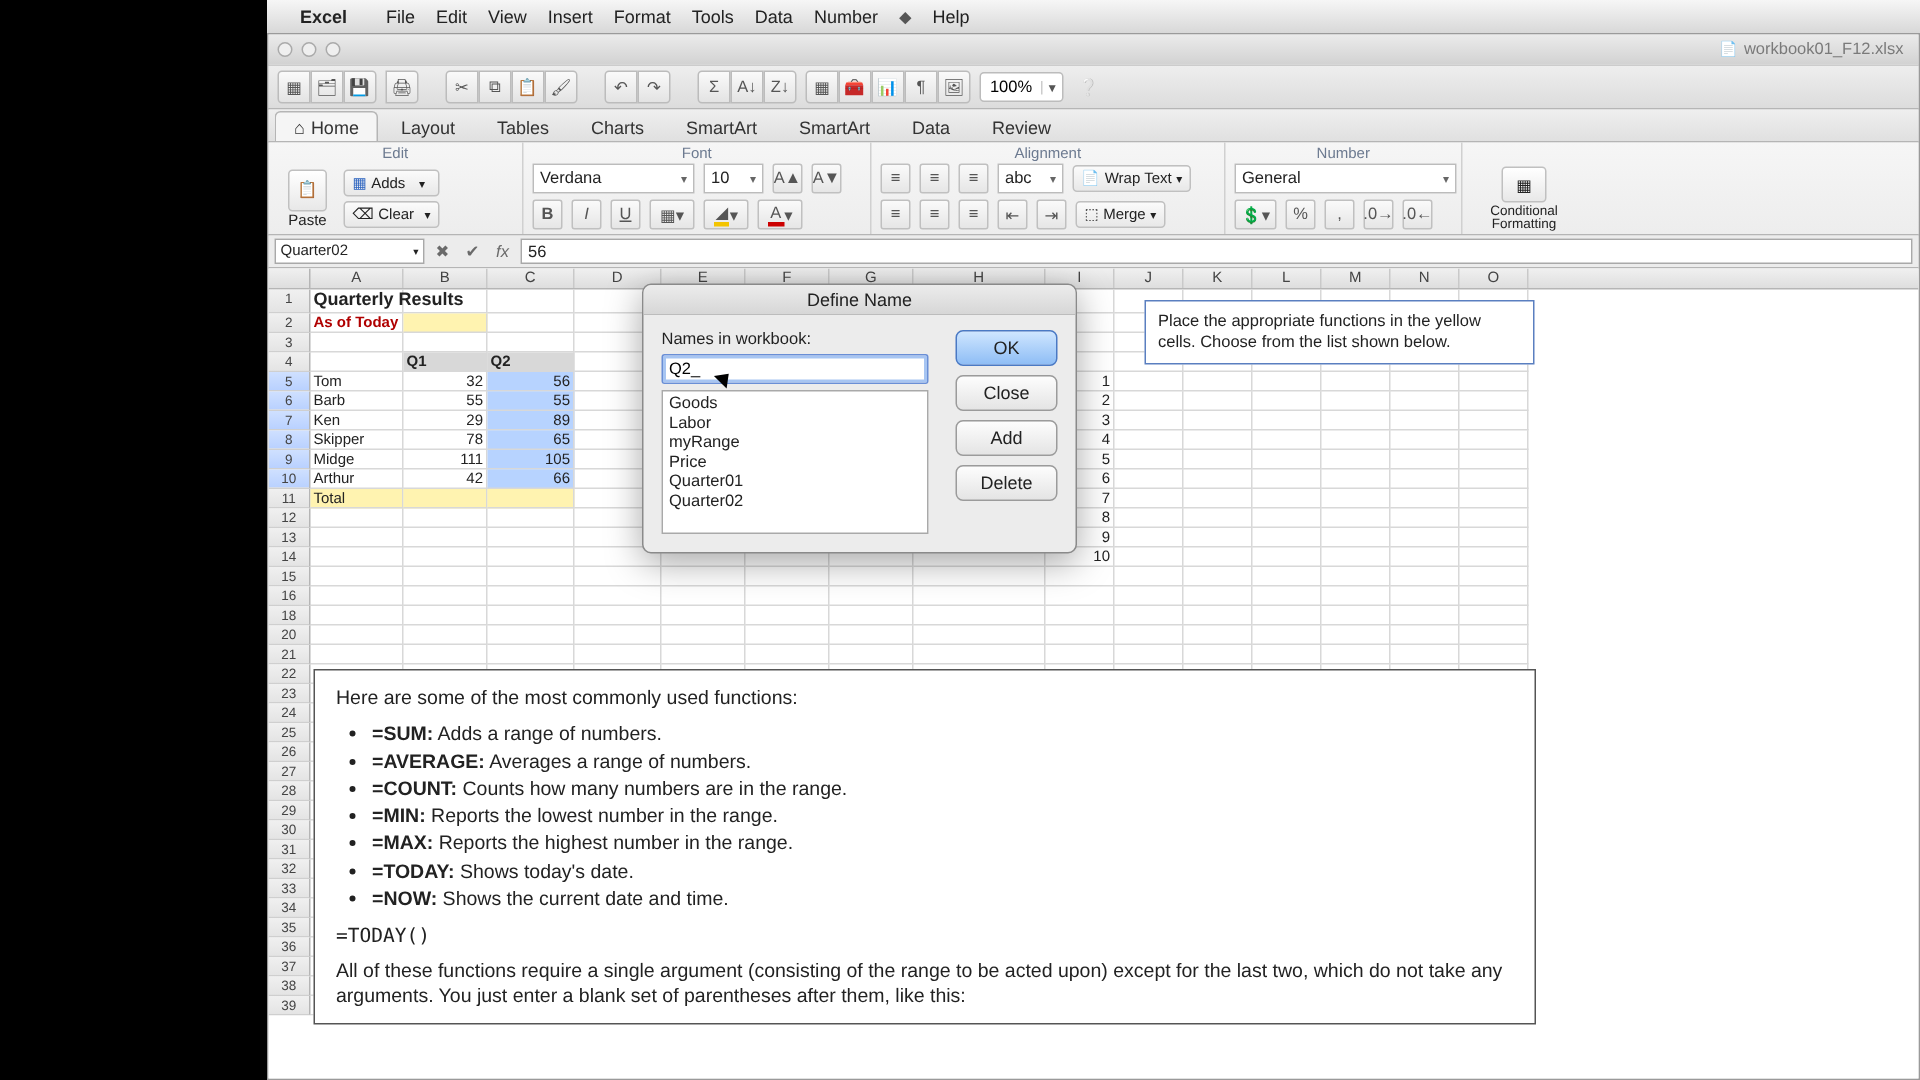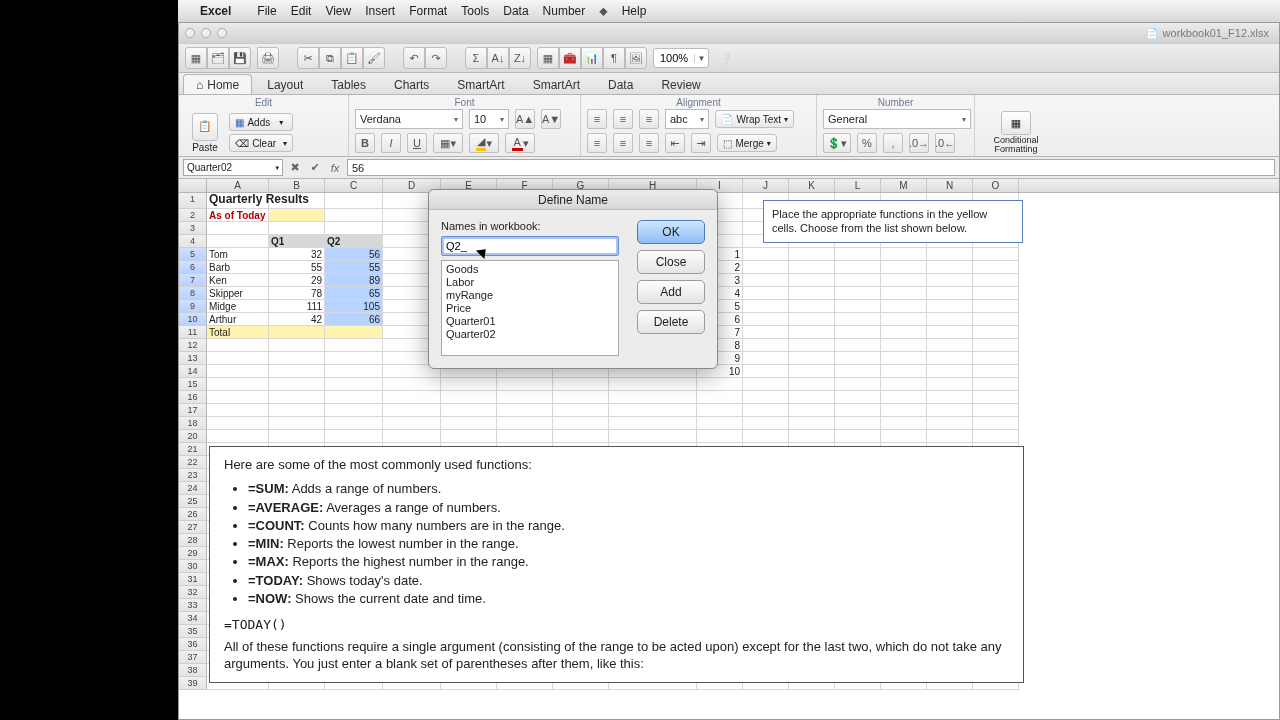--- a/index.html
+++ b/index.html
@@ -588,38 +588,20 @@
             <div class="cell" style="width: 88px;"></div>
             <div class="cell" style="width: 46px;"></div>
             <div class="cell" style="width: 46px;"></div>
             <div class="cell" style="width: 46px;"></div>
             <div class="cell" style="width: 46px;"></div>
             <div class="cell" style="width: 46px;"></div>
             <div class="cell" style="width: 46px;"></div>
             <div class="cell" style="width: 46px;"></div>
           </div>
           <div class="rw">
-            <div class="rhdr">17</div>
-            <div class="cell" style="width: 62px;"></div>
-            <div class="cell" style="width: 56px;"></div>
-            <div class="cell" style="width: 58px;"></div>
-            <div class="cell" style="width: 58px;"></div>
-            <div class="cell" style="width: 56px;"></div>
-            <div class="cell" style="width: 56px;"></div>
-            <div class="cell" style="width: 56px;"></div>
-            <div class="cell" style="width: 88px;"></div>
-            <div class="cell" style="width: 46px;"></div>
-            <div class="cell" style="width: 46px;"></div>
-            <div class="cell" style="width: 46px;"></div>
-            <div class="cell" style="width: 46px;"></div>
-            <div class="cell" style="width: 46px;"></div>
-            <div class="cell" style="width: 46px;"></div>
-            <div class="cell" style="width: 46px;"></div>
-          </div>
-          <div class="rw">
             <div class="rhdr">18</div>
             <div class="cell" style="width: 62px;"></div>
             <div class="cell" style="width: 56px;"></div>
             <div class="cell" style="width: 58px;"></div>
             <div class="cell" style="width: 58px;"></div>
             <div class="cell" style="width: 56px;"></div>
             <div class="cell" style="width: 56px;"></div>
             <div class="cell" style="width: 56px;"></div>
             <div class="cell" style="width: 88px;"></div>
             <div class="cell" style="width: 46px;"></div>

